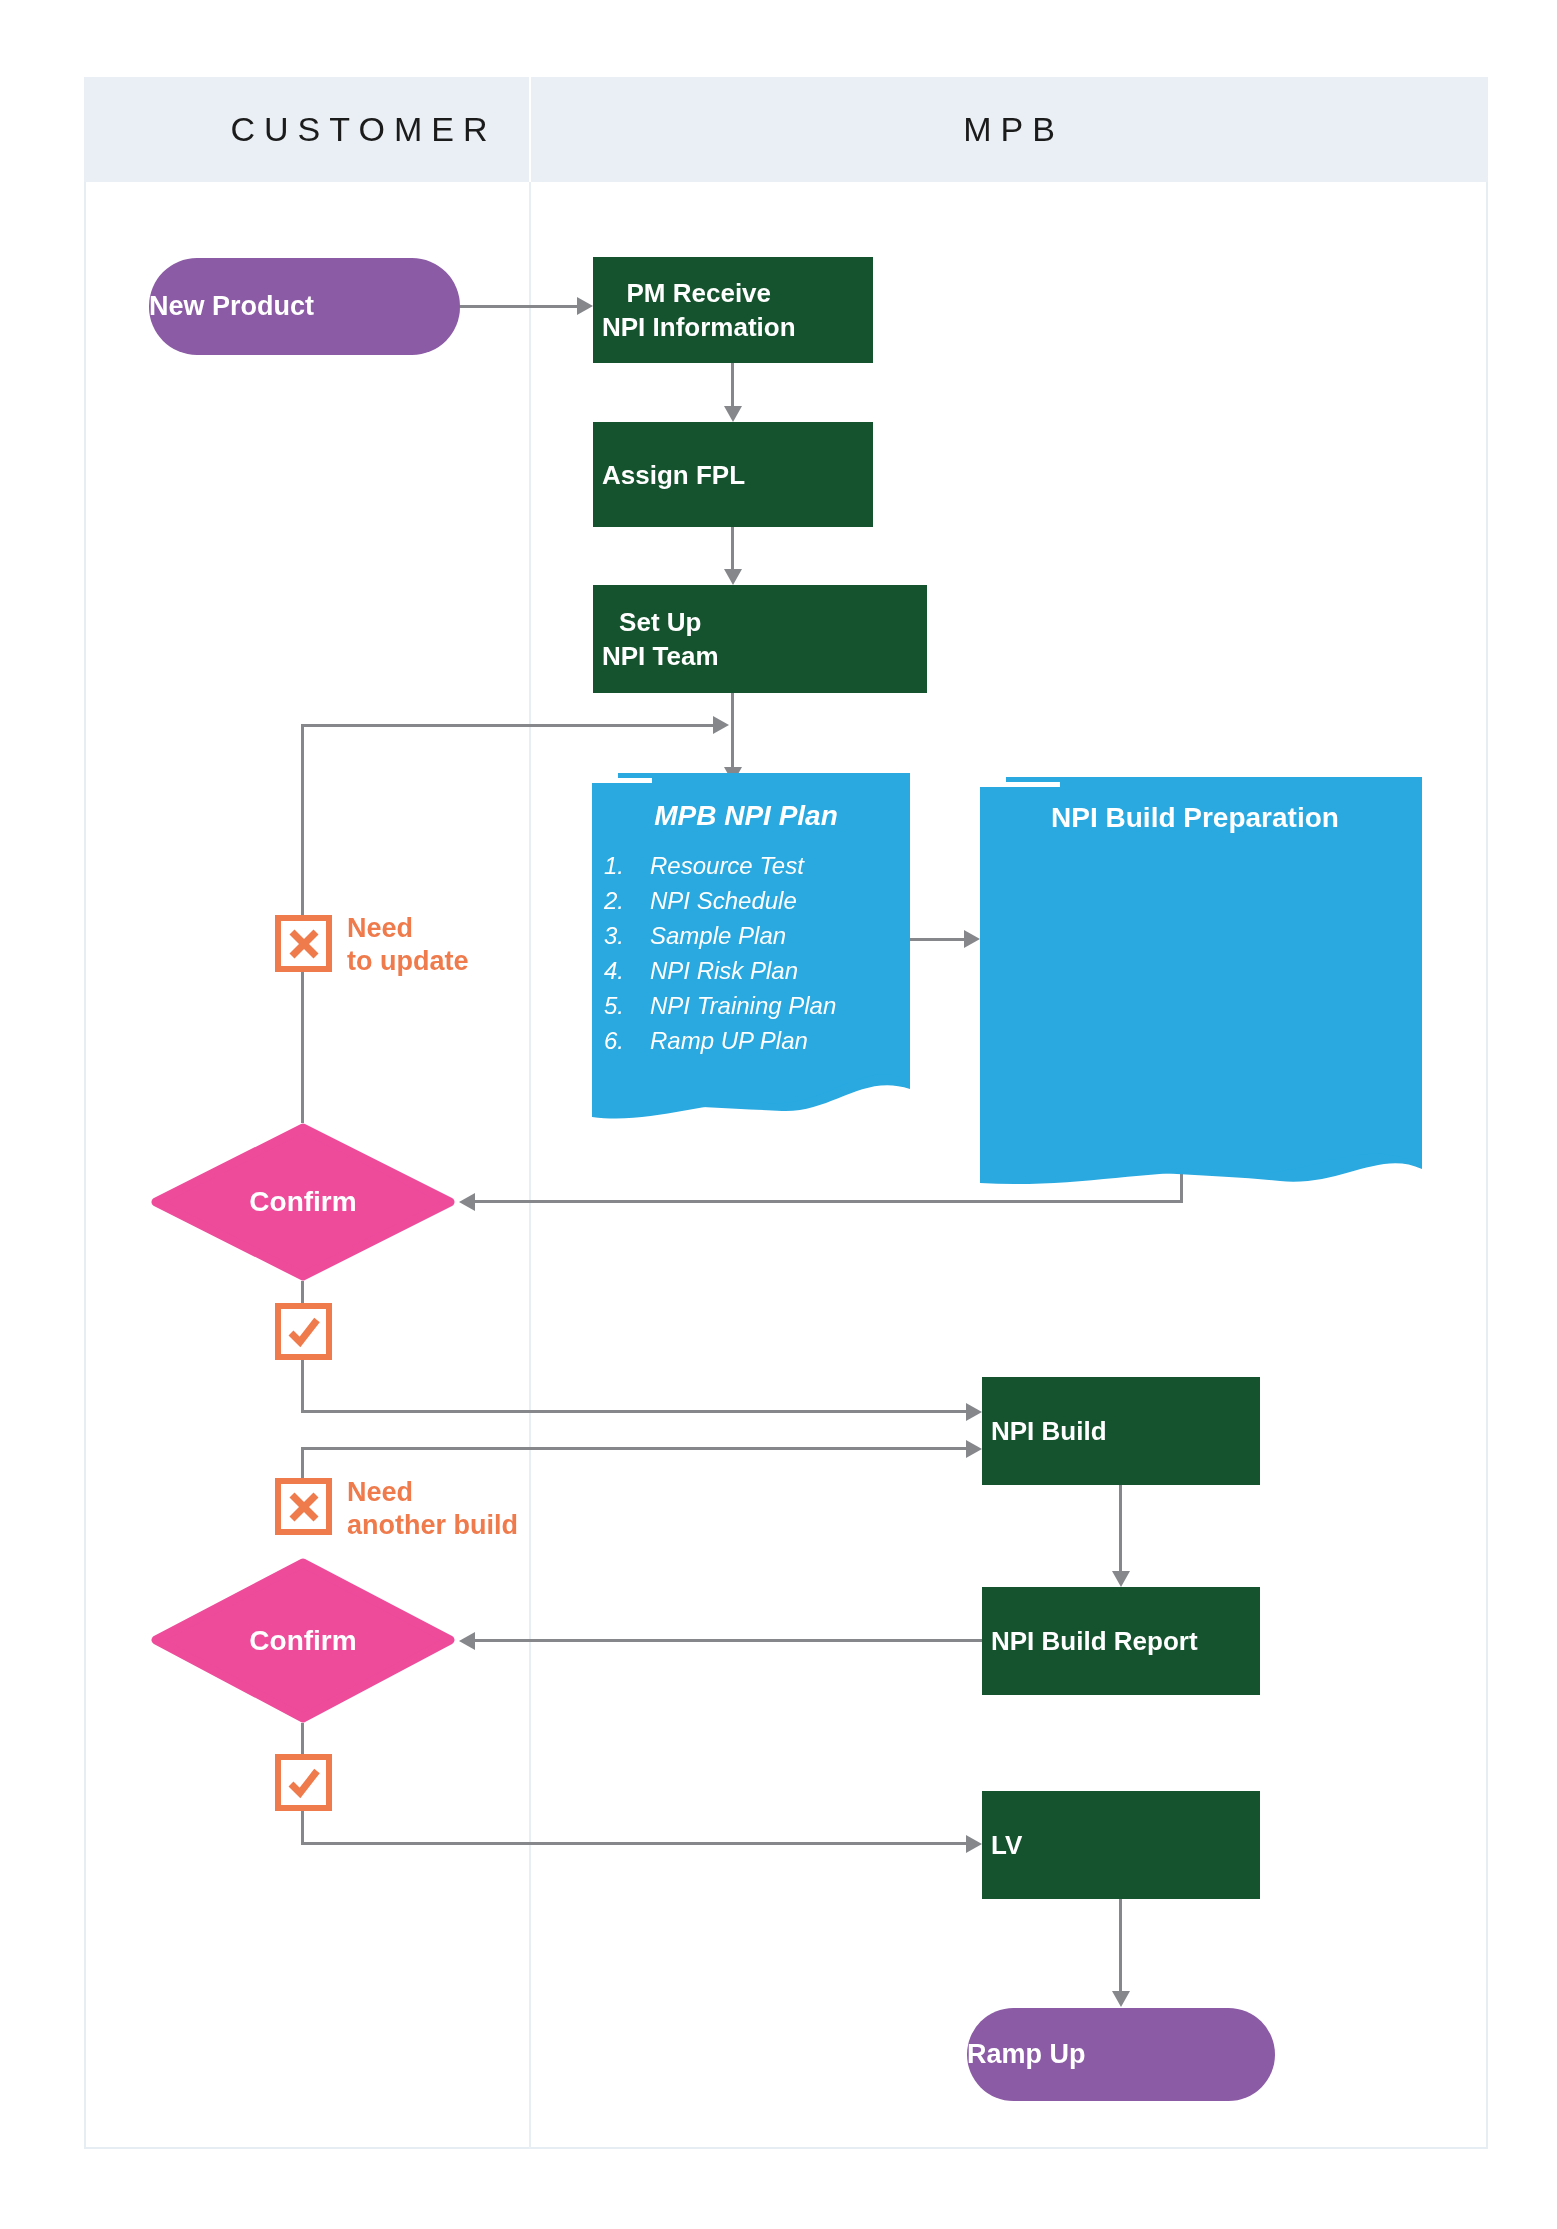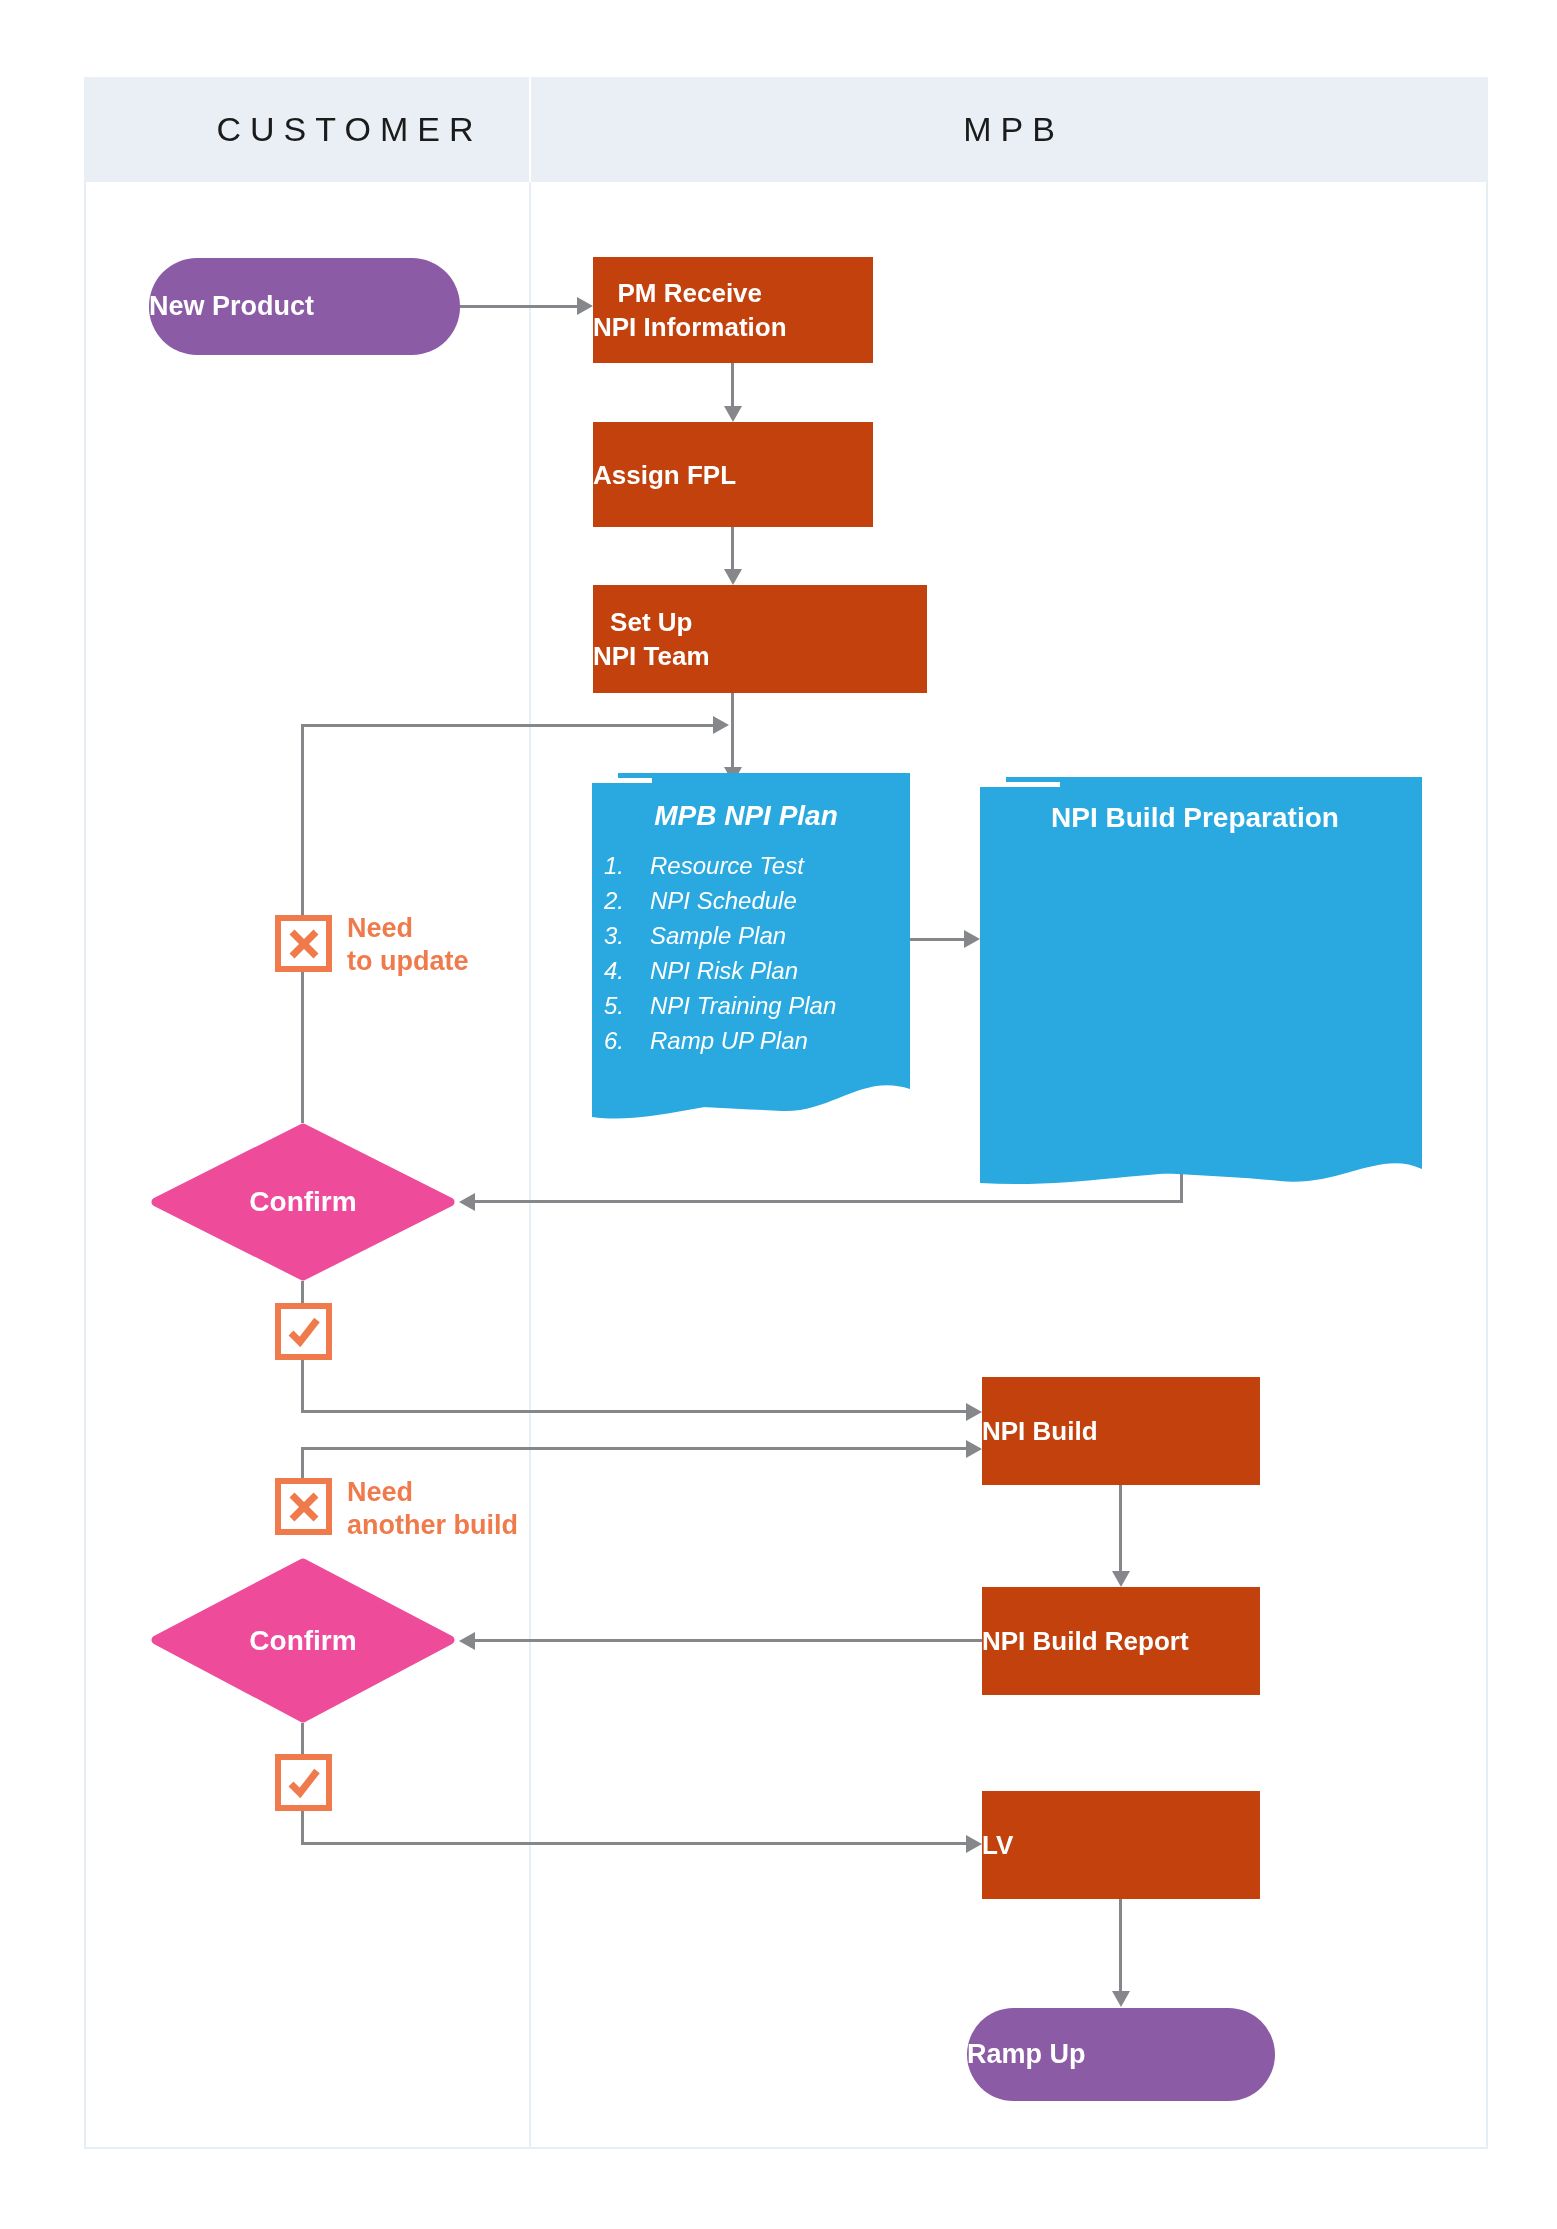--- a/index.html
+++ b/index.html
@@ -22,38 +22,38 @@
   }
   .lane-divider-head {
     position:absolute; left:529px; top:77px; width:2px; height:105px;
     background:#ffffff;
   }
   .lane-title {
     position:absolute; top:77px; height:105px; line-height:105px;
     text-align:center; font-size:34px; letter-spacing:9px; text-indent:9px;
     color:#1b1b1b; font-weight:400;
   }
-  .lane-title.customer { left:82px;  width:446px;padding-left:40px; }
+  .lane-title.customer { left:96px;  width:446px;padding-left:40px; }
   .lane-title.mpb      { left:530px; width:958px; }
 
   
   .hline, .vline { position:absolute; background:#85878B; z-index:1; }
   .hline { height:3px; }
   .vline { width:3px; }
   .arr { position:absolute; width:0; height:0; z-index:1; }
   .arr.right { border-top:9px solid transparent; border-bottom:9px solid transparent; border-left:16px solid #85878B; }
   .arr.left  { border-top:9px solid transparent; border-bottom:9px solid transparent; border-right:16px solid #85878B; }
   .arr.down  { border-left:9px solid transparent; border-right:9px solid transparent; border-top:16px solid #85878B; }
 
   
   .node { position:absolute; display:flex; align-items:center; 
           text-align:center; color:#ffffff; font-weight:bold; z-index:2; box-sizing:border-box; }
   .label { white-space:pre-line; }
   .pill  { background:#8B5BA5; border-radius:48px; font-size:27px; }
-  .green { background:#c2410c; font-size:26px; line-height:34px; }
+  .green { background:#14532d; font-size:26px; line-height:34px;padding-left:9px; }
 
   .doc-svg { position:absolute; z-index:2; }
   .doc-content { position:absolute; z-index:3; color:#ffffff; }
   .doc-title { text-align:center; font-size:28px; font-weight:bold; }
   .doc-list { margin:16px 0 0 0; padding:0 0 0 52px; font-size:24px; line-height:35px; font-weight:400; }
   .doc-list li { padding-left:6px; }
   .doc-list li::marker { content: counter(list-item) ".\00a0\00a0\00a0"; }
 
   .diamond-svg { position:absolute; z-index:2; }
   .diamond-label { position:absolute; z-index:3; color:#fff; font-weight:bold; font-size:28px;

